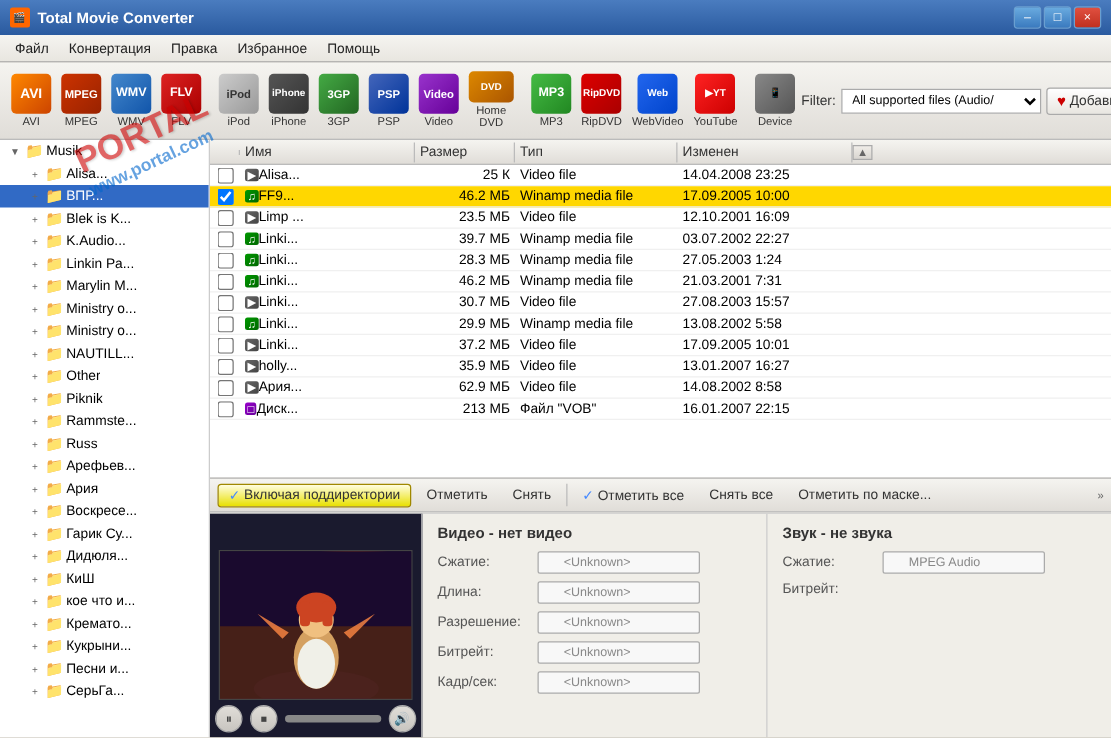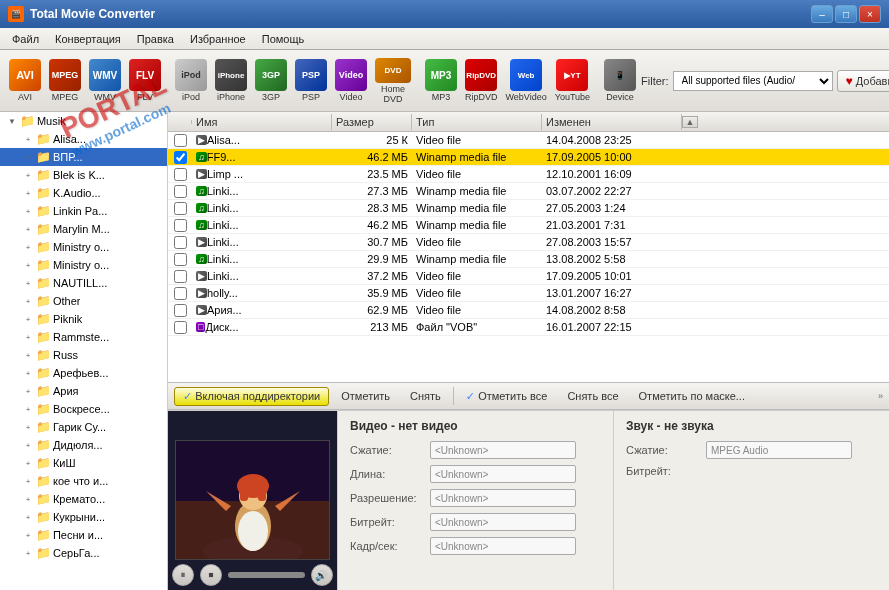--- a/index.html
+++ b/index.html
@@ -11,21 +11,21 @@
     .title-icon { width: 16px; height: 16px; background: #ff6600; border-radius: 2px; display: flex; align-items: center; justify-content: center; color: white; font-size: 8px; }
     .title-controls { display: flex; gap: 2px; }
     .title-btn { width: 22px; height: 18px; border: 1px solid #6a9fd0; border-radius: 3px; background: linear-gradient(to bottom, #6aabdf, #3a7abf); color: white; font-size: 10px; display: flex; align-items: center; justify-content: center; cursor: pointer; }
     .title-btn.close { background: linear-gradient(to bottom, #e05040, #c03020); }
     
     
     .menu-bar { background: linear-gradient(to bottom, #f5f4f0, #e8e6e0); height: 22px; display: flex; align-items: center; padding: 0 4px; border-bottom: 1px solid #aaa; }
     .menu-item { padding: 2px 8px; cursor: pointer; font-size: 11px; color: #222; }
     
     
-    .toolbar { background: linear-gradient(to bottom, #f5f4f0, #e0ddd8); padding: 4px 6px; display: flex; align-items: center; gap: 2px; border-bottom: 1px solid #bbb; height: 62px; }
+    .toolbar { background: linear-gradient(to bottom, #f5f4f0, #e0ddd8); padding: 4px 6px; display: flex; gap: 2px; border-bottom: 1px solid #bbb; height: 62px; }
     .tool-btn { display: flex; flex-direction: column; align-items: center; justify-content: center; width: 52px; height: 52px; border: 1px solid transparent; border-radius: 3px; cursor: pointer; padding: 2px; gap: 1px; }
     .tool-icon { width: 32px; height: 32px; border-radius: 4px; display: flex; align-items: center; justify-content: center; font-size: 14px; font-weight: bold; }
     .tool-label { font-size: 9px; color: #333; text-align: center; }
     .toolbar-sep { width: 1px; height: 44px; background: #bbb; margin: 0 2px; }
     .filter-area { margin-left: auto; display: flex; align-items: center; gap: 4px; }
     .filter-label { font-size: 11px; color: #333; }
     .filter-select { font-size: 10px; padding: 2px 4px; border: 1px solid #aaa; background: white; height: 20px; width: 160px; }
     .favorites-btn { display: flex; align-items: center; gap: 3px; padding: 3px 8px; background: linear-gradient(to bottom, #fff, #e8e6e0); border: 1px solid #aaa; border-radius: 3px; cursor: pointer; font-size: 11px; color: #333; white-space: nowrap; }
     .heart-icon { color: #cc0000; font-size: 12px; }
     
@@ -82,21 +82,21 @@
     .video-controls { display: flex; align-items: center; gap: 6px; margin-top: 4px; width: 100%; }
     .ctrl-btn { width: 22px; height: 22px; background: linear-gradient(to bottom, #e0ddd8, #c8c5c0); border: 1px solid #aaa; border-radius: 11px; display: flex; align-items: center; justify-content: center; cursor: pointer; font-size: 10px; color: #444; }
     .progress-bar { flex: 1; height: 6px; background: #888; border-radius: 3px; position: relative; }
     .progress-fill { width: 0%; height: 100%; background: #4488ff; border-radius: 3px; }
     
     
     .video-info { padding: 8px 12px; flex: 1; }
     .info-section-title { font-size: 12px; font-weight: bold; color: #333; margin-bottom: 8px; }
     .info-row { display: flex; align-items: center; margin-bottom: 6px; }
     .info-label { width: 80px; font-size: 11px; color: #555; }
-    .info-input { width: 146px; height: 18px; border: 1px solid #aaa; background: #f8f8f8; padding: 1px 4px; font-size: 10px; color: #888; border-radius: 2px; }
+    .info-input { width: 130px; height: 18px; border: 1px solid #aaa; background: #f8f8f8; padding: 1px 20px; font-size: 10px; color: #888; border-radius: 2px; }
     
     
     .audio-info { padding: 8px 12px; flex: 1; border-left: 1px solid #ccc; }
     
     
     .watermark { position: absolute; top: 90px; left: 60px; transform: rotate(-25deg); opacity: 0.6; z-index: 10; pointer-events: none; }
     .watermark-text { font-size: 28px; font-weight: bold; color: #cc0000; text-shadow: 1px 1px 2px rgba(0,0,0,0.3); }
     .watermark-url { font-size: 14px; color: #0066cc; font-weight: bold; }
     
     .scroll-btn { width: 16px; background: linear-gradient(to bottom, #f0ede8, #d8d5d0); border: 1px solid #aaa; cursor: pointer; display: flex; align-items: center; justify-content: center; font-size: 9px; color: #666; }
@@ -394,21 +394,21 @@
       </div>
 
       <div class="file-row">
         <div class="file-check file-cell">
             <input type="checkbox" style="">
           </div>
         <div class="file-name file-cell">
             <span class="icon-wma">♫</span> 
             <span>Linki...</span>
           </div>
-        <div class="file-size file-cell">27.3 МБ</div>
+        <div class="file-size file-cell">39.7 МБ</div>
         <div class="file-type file-cell">Winamp media file</div>
         <div class="file-modified file-cell">03.07.2002 22:27</div>
       </div>
 
       <div class="file-row">
         <div class="file-check file-cell">
             <input type="checkbox" style="">
           </div>
         <div class="file-name file-cell">
             <span class="icon-wma">♫</span> 

